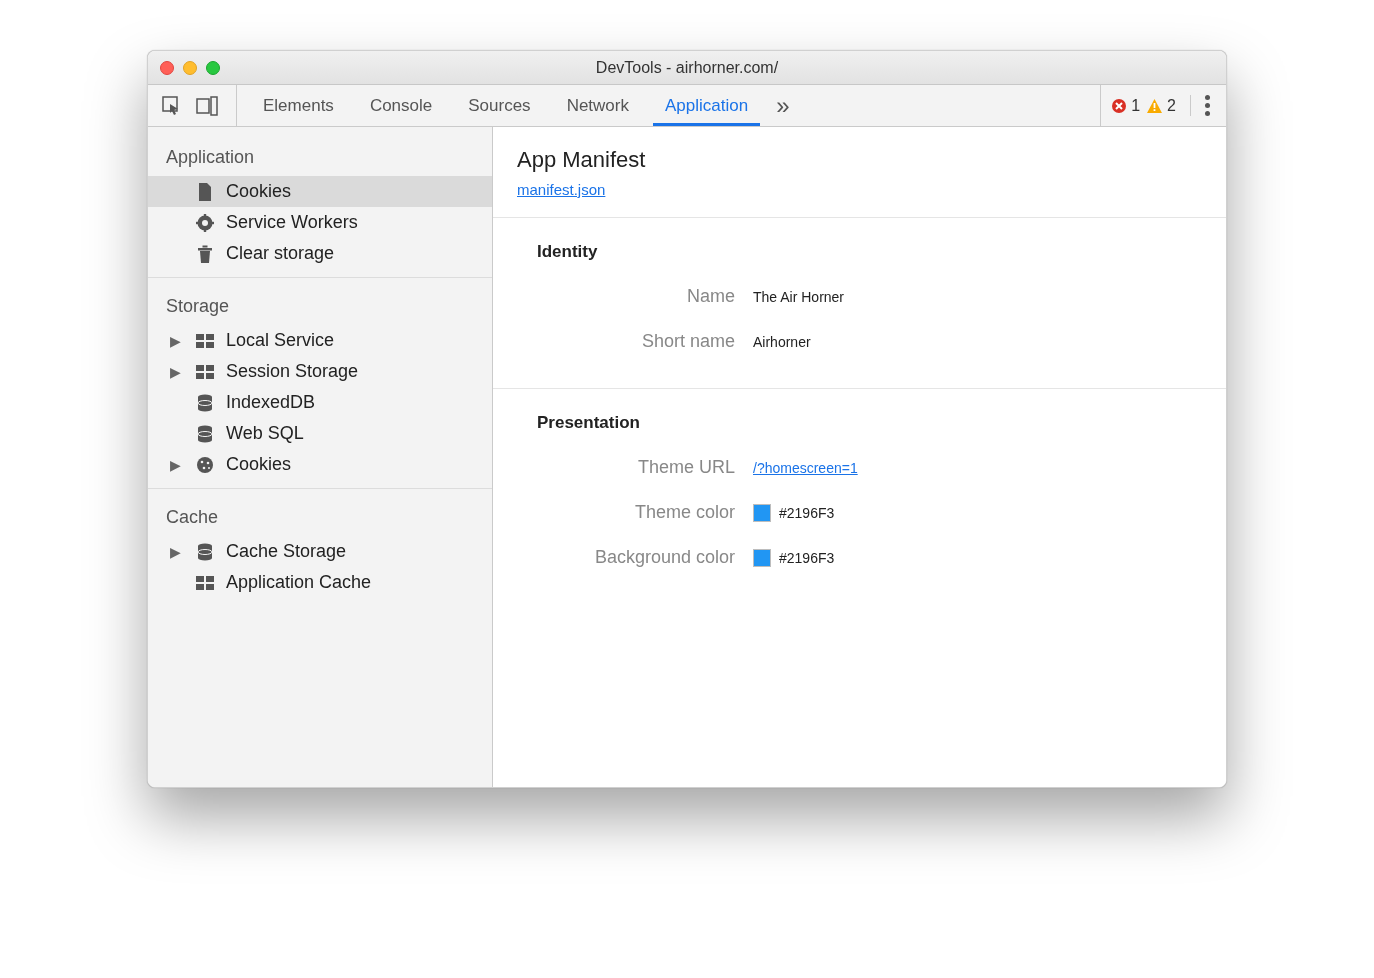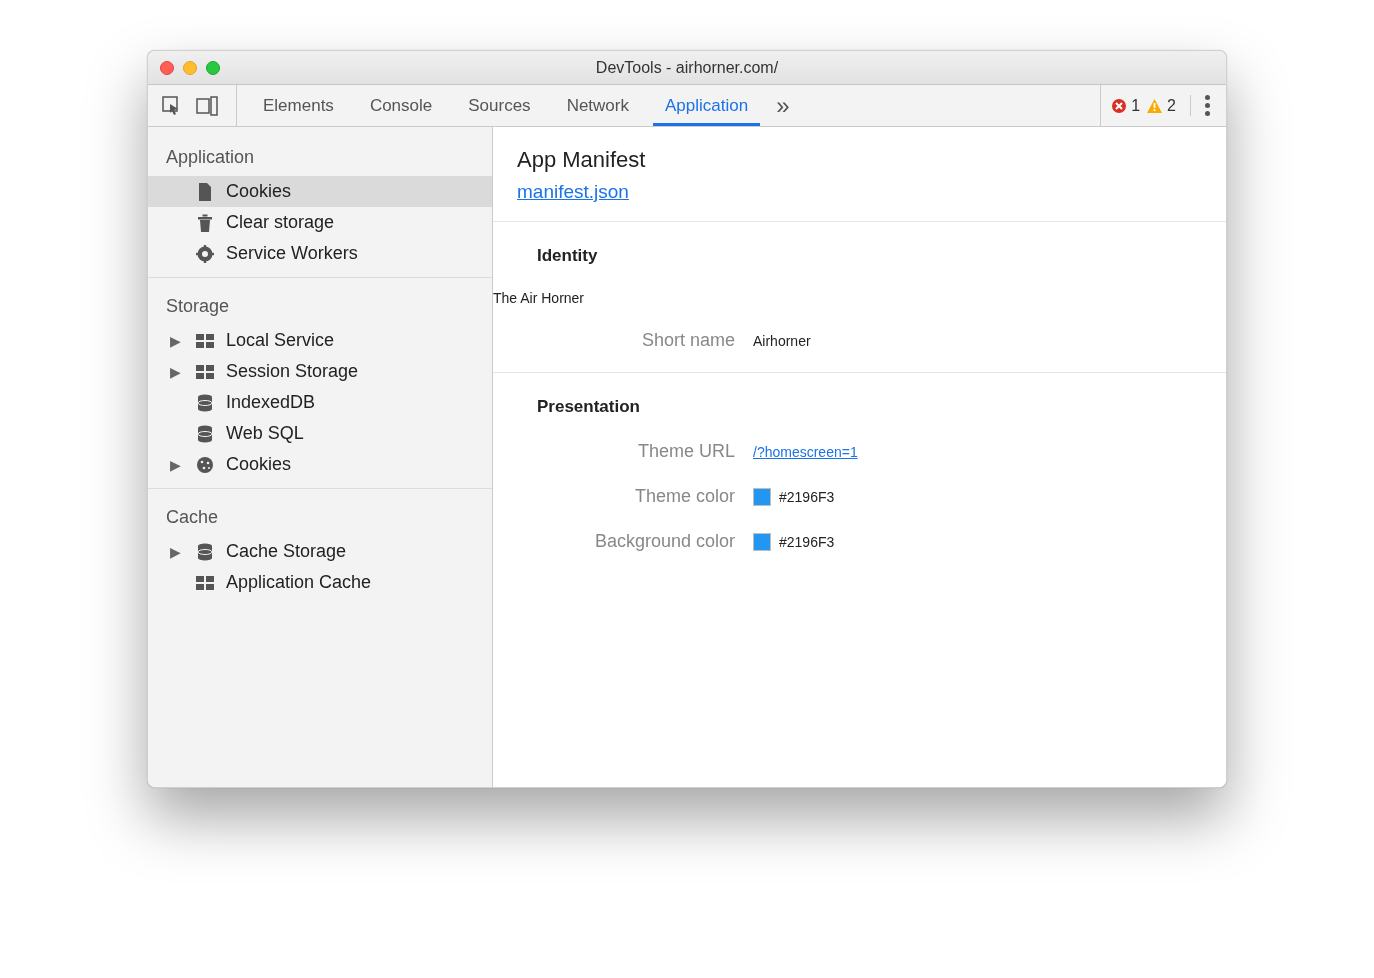--- a/index.html
+++ b/index.html
@@ -154,25 +154,25 @@
     .main-header {
       padding: 20px 24px 18px;
       border-bottom: 1px solid #e5e5e5;
     }
     .main-title {
       font-size: 22px; color: #222;
       margin-bottom: 8px;
     }
     .main-link {
       color: #1a73e8; text-decoration: underline;
-      font-size: 19px;
+      font-size: 15px;
     }
     .section {
       border-bottom: 1px solid #e5e5e5;
-      padding: 24px 0 9px 0;
+      padding: 24px 0 24px 0;
     }
     .section-title {
       font-size: 17px; font-weight: 600; color: #222;
       padding: 0 44px 12px;
     }
     .row {
       display: flex; align-items: center;
       padding: 12px 0;
     }
     .row-label {
@@ -265,43 +265,43 @@
       <div class="side-item selected">
         <span class="icon">
           <svg width="16" height="18" viewBox="0 0 16 18">
               <path d="M2 0 H10 L14 4 V18 H2 Z" fill="#555"></path>
             </svg>
         </span>
         <span>Cookies</span>
       </div>
       <div class="side-item">
         <span class="icon">
-          <svg width="16" height="18" viewBox="0 0 16 18">
-              <rect x="1" y="3" width="14" height="2.5" fill="#555"></rect>
-              <path d="M3 6 H13 L12 18 H4 Z" fill="#555"></path>
-              <rect x="5.5" y="0.5" width="5" height="2" fill="#555"></rect>
-            </svg>
-        </span>
-        <span>Clear storage</span>
-      </div>
-      <div class="side-item">
-        <span class="icon">
           <svg width="18" height="18" viewBox="0 0 18 18">
               <circle cx="9" cy="9" r="7.5" fill="#555"></circle>
               <circle cx="9" cy="9" r="3" fill="#f3f3f3"></circle>
               <g fill="#555">
                 <rect x="7.8" y="0" width="2.4" height="3"></rect>
                 <rect x="7.8" y="15" width="2.4" height="3"></rect>
                 <rect x="0" y="7.8" width="3" height="2.4"></rect>
                 <rect x="15" y="7.8" width="3" height="2.4"></rect>
               </g>
             </svg>
         </span>
         <span>Service Workers</span>
       </div>
+      <div class="side-item">
+        <span class="icon">
+          <svg width="16" height="18" viewBox="0 0 16 18">
+              <rect x="1" y="3" width="14" height="2.5" fill="#555"></rect>
+              <path d="M3 6 H13 L12 18 H4 Z" fill="#555"></path>
+              <rect x="5.5" y="0.5" width="5" height="2" fill="#555"></rect>
+            </svg>
+        </span>
+        <span>Clear storage</span>
+      </div>
       <div class="side-divider"></div>
 
       <div class="side-group-title">Storage</div>
       <div class="side-item">
         <span class="arrow">▶</span>
         <span class="icon">
           <svg width="18" height="14" viewBox="0 0 18 14">
               <rect x="0" y="0" width="8" height="6" fill="#555"></rect>
               <rect x="10" y="0" width="8" height="6" fill="#555"></rect>
               <rect x="0" y="8" width="8" height="6" fill="#555"></rect>
@@ -384,20 +384,21 @@
 
     <div class="main">
       <div class="main-header">
         <div class="main-title">App Manifest</div>
         <a href="#" class="main-link">manifest.json</a>
       </div>
 
       <div class="section">
         <div class="section-title">Identity</div>
         <div class="row">
+          <div class="row-label">Name</div>
           <div class="row-value">The Air Horner</div>
         </div>
         <div class="row">
           <div class="row-label">Short name</div>
           <div class="row-value">Airhorner</div>
         </div>
       </div>
 
       <div class="section" style="border-bottom:none">
         <div class="section-title">Presentation</div>

